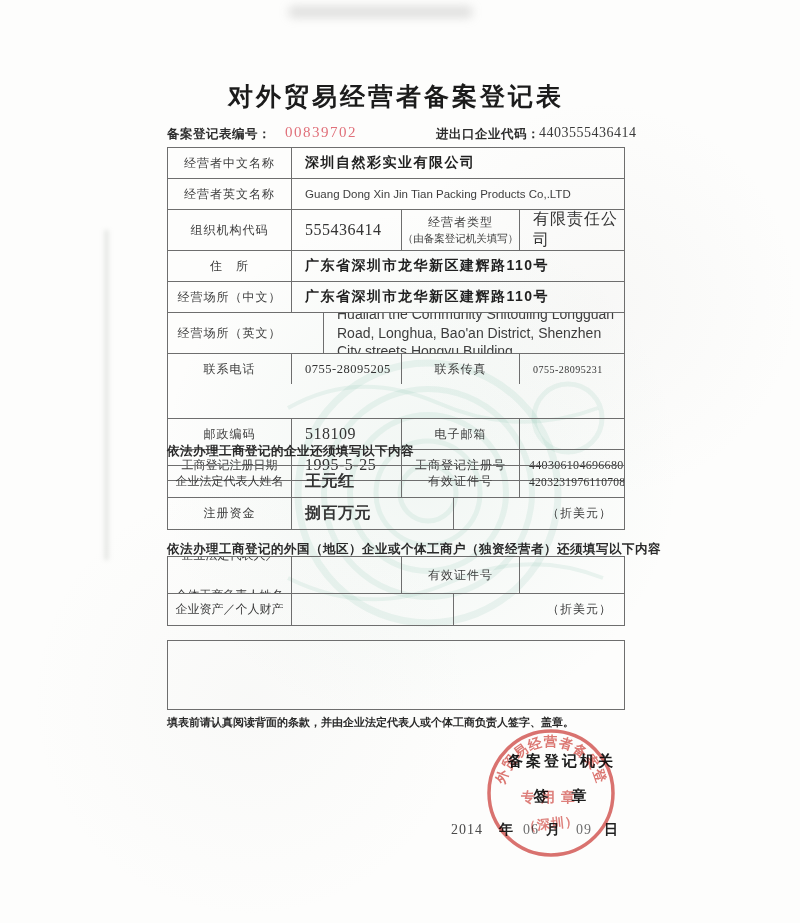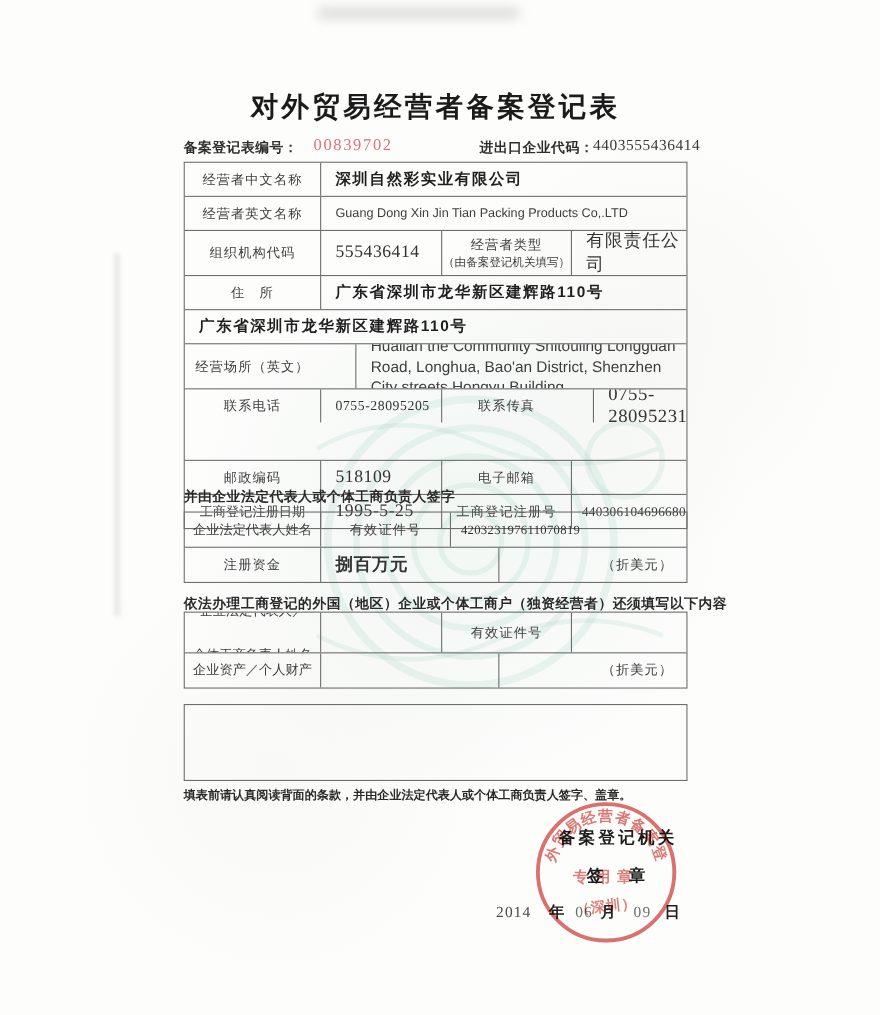--- a/index.html
+++ b/index.html
@@ -121,51 +121,53 @@
           <div>经营者类型</div>
           <div class="sub">（由备案登记机关填写）</div>
         </div>
         <div class="td val c4 serif" style="letter-spacing:1px;">有限责任公司</div>
       </div>
       <div class="tr" style="height:30px;">
         <div class="td lab c1">住　所</div>
         <div class="td val cwide cnval">广东省深圳市龙华新区建辉路110号</div>
       </div>
       <div class="tr" style="height:30px;">
+        <div class="td lab c1">经营场所（中文）</div>
         <div class="td val cwide cnval">广东省深圳市龙华新区建辉路110号</div>
       </div>
       <div class="tr" style="height:40px;gap:32px;">
         <div class="td lab c1">经营场所（英文）</div>
         <div class="td val cwide enaddr">Hualian the Community Shitouling Longguan Road, Longhua, Bao'an District, Shenzhen City streets Hongyu Building</div>
       </div>
       <div class="tr" style="height:30px;">
         <div class="td lab c1">联系电话</div>
         <div class="td val c2 serif" style="font-size:12.5px;">0755-28095205</div>
         <div class="td lab c3">联系传真</div>
-        <div class="td val c4 serif" style="font-size:17px;margin-left:20px;">0755-28095231</div>
+        <div class="td val c4 serif" style="font-size:10px;">0755-28095231</div>
       </div>
       <div class="tr" style="height:30px;margin-top:34px;">
         <div class="td lab c1">邮政编码</div>
         <div class="td val c2 serif">518109</div>
         <div class="td lab c3">电子邮箱</div>
         <div class="td val c4 serif"></div>
       </div>
       <div class="tr" style="height:30px;">
         <div class="td lab c1" style="letter-spacing:0;">工商登记注册日期</div>
         <div class="td val c2 serif">1995-5-25</div>
         <div class="td lab c3">工商登记注册号</div>
         <div class="td c4 serif-sm" style="font-size:12px;">440306104696680</div>
       </div>
     </div>
 
-    <div class="abs sec-header" style="top:443px;">并由企业法定代表人或个体工商负责人签字</div>
+    <div class="abs sec-header" style="top:443px;">依法办理工商登记的企业还须填写以下内容</div>
 
     <div class="abs tbl" style="top:465px;">
       <div class="tr" style="height:31px;">
         <div class="td lab c1" style="letter-spacing:0;">企业法定代表人姓名</div>
+        <div class="td val c2 serif" style="font-weight:bold;">王元红</div>
         <div class="td lab c3">有效证件号</div>
         <div class="td c4 serif-sm">420323197611070819</div>
       </div>
       <div class="tr" style="height:31px;">
         <div class="td lab c1">注册资金</div>
         <div class="td val cmid serif" style="font-weight:bold;">捌百万元</div>
         <div class="td cright">（折美元）</div>
       </div>
     </div>
 

